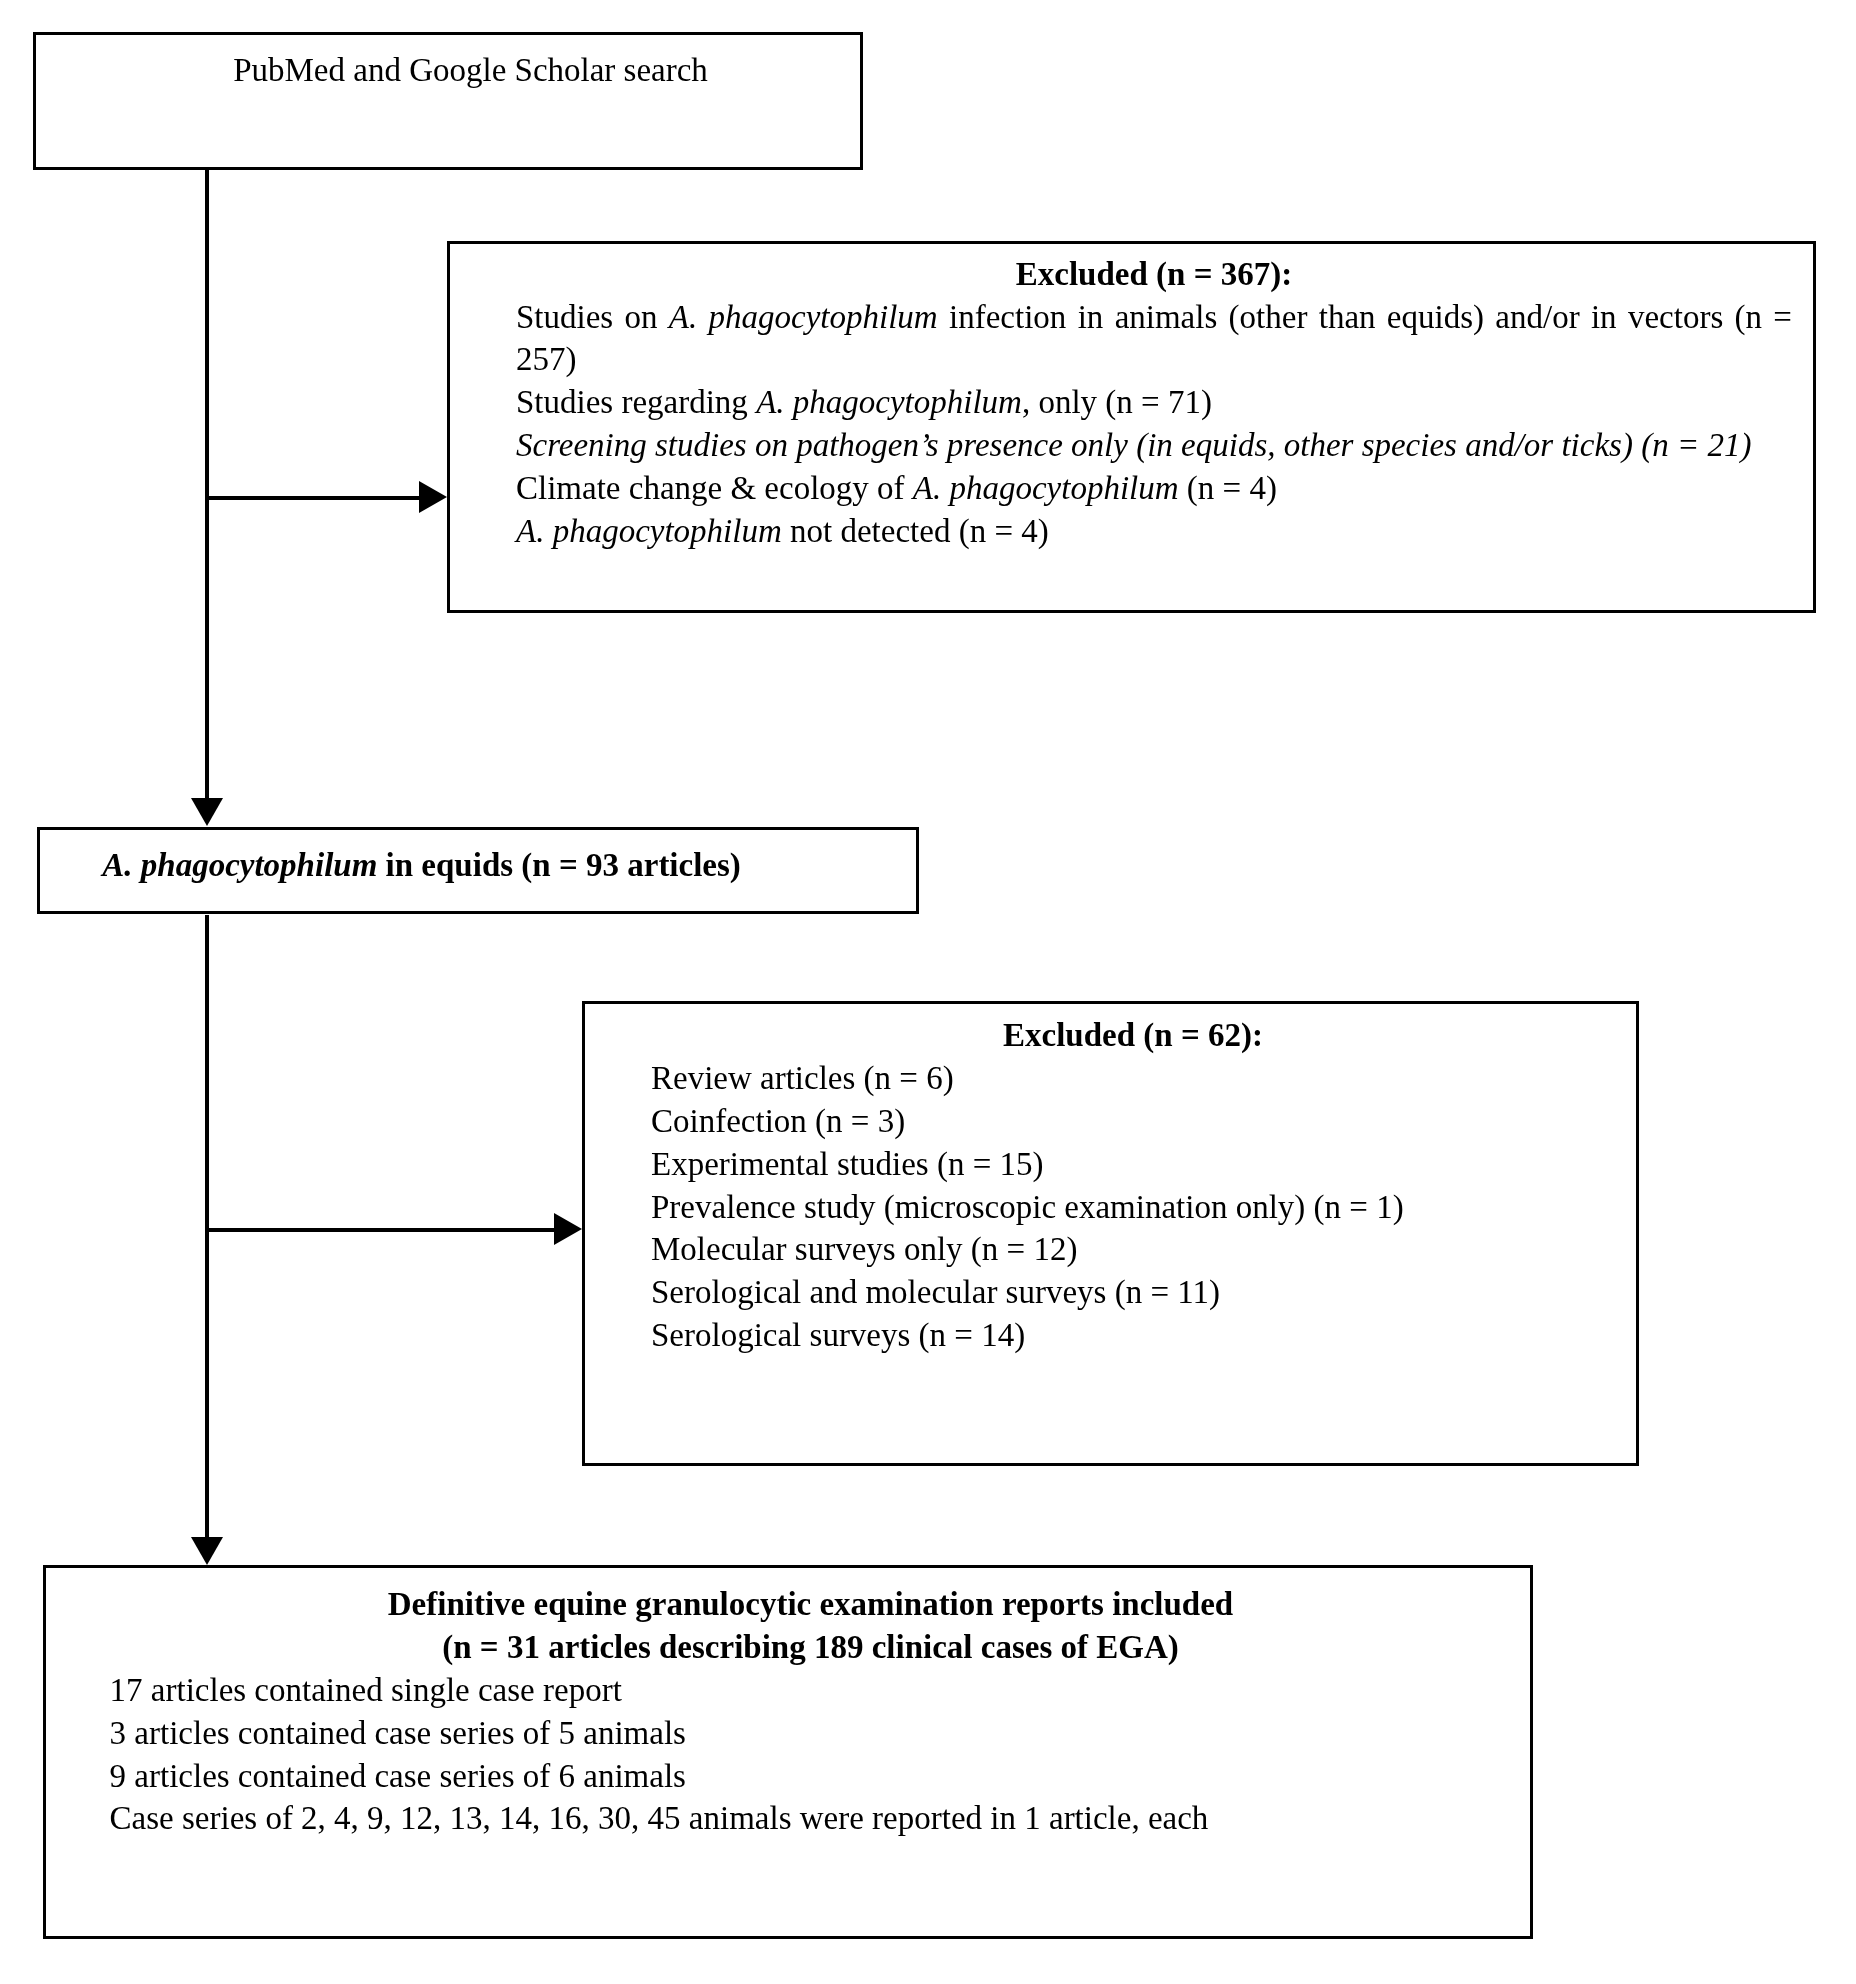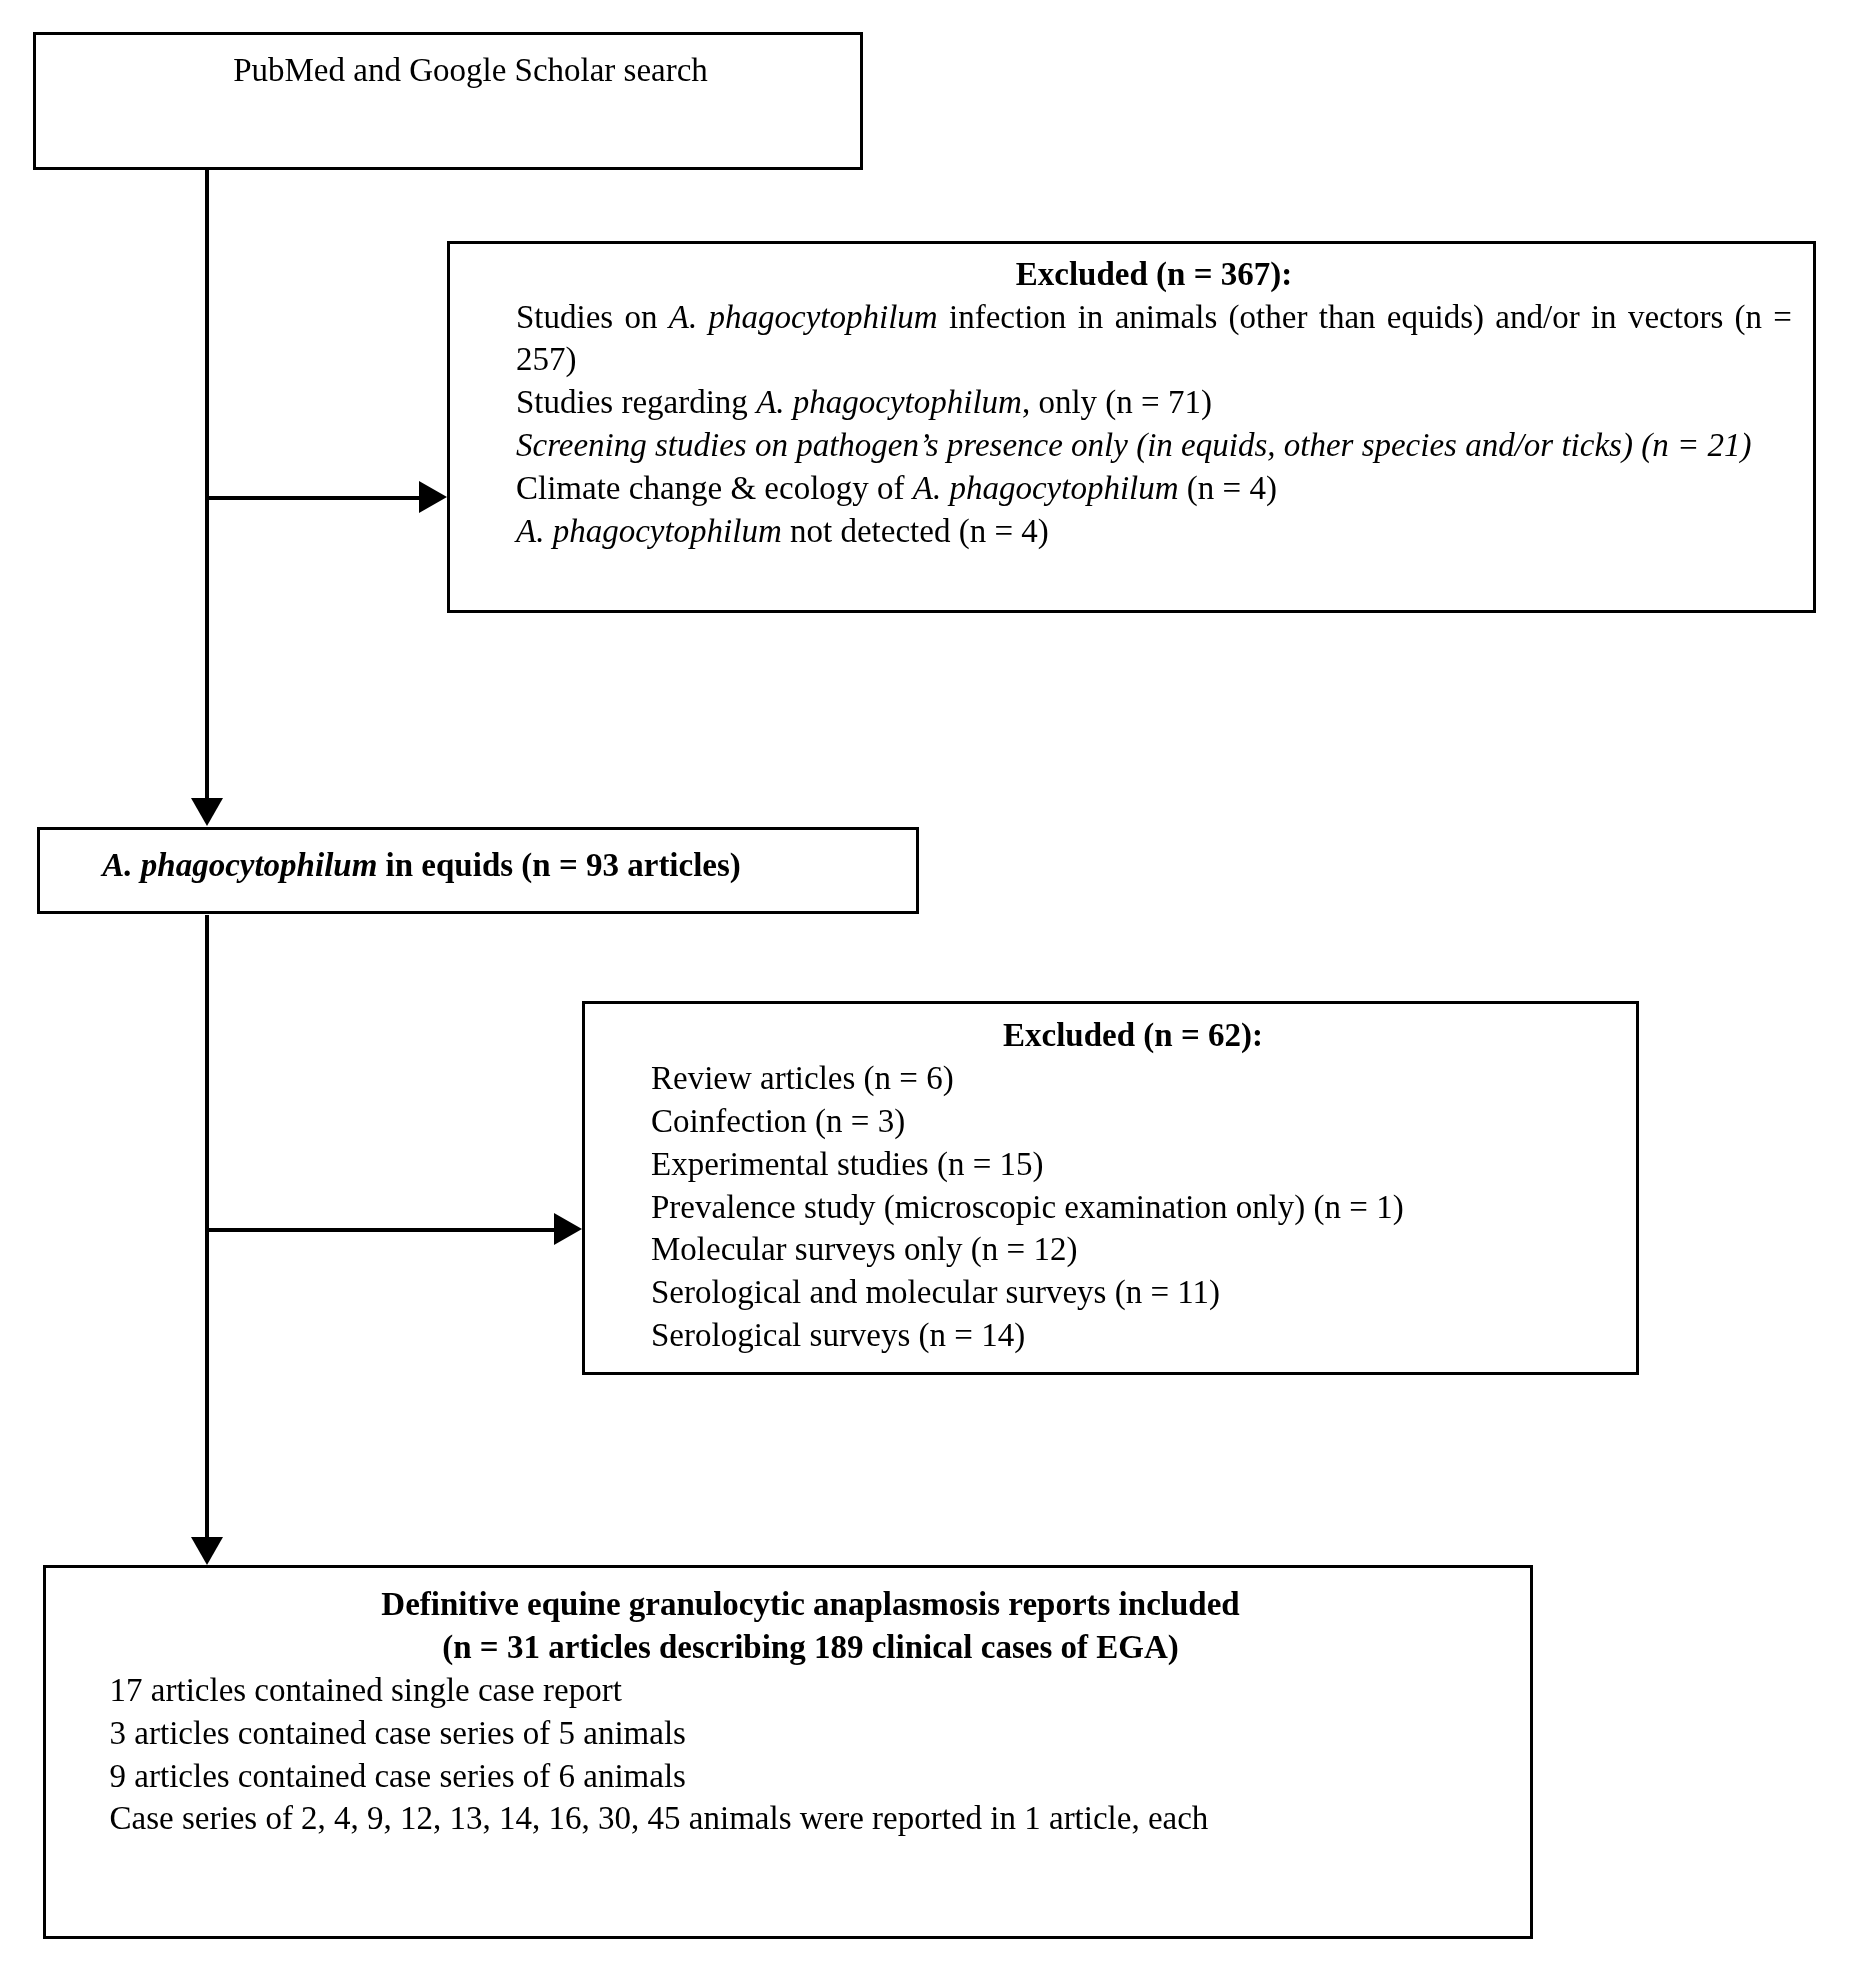--- a/index.html
+++ b/index.html
@@ -123,36 +123,36 @@
       </div>
     </div>
   </div>
 
   <div class="vline" style="left:205px; top:915px; height:624px;"></div>
   <div class="arrow-down" style="left:191px; top:1537px;"></div>
 
   <div class="hline" style="left:208px; top:1228px; width:353px;"></div>
   <div class="arrow-right" style="left:554px; top:1213px;"></div>
 
-  <div class="fc-box" style="left:582px; top:1001px; width:1057px; height:374px;">
+  <div class="fc-box" style="left:582px; top:1001px; width:1057px; height:465px;">
     <div class="fc-inner" style="padding:10px 21px 0 21px;">
       <div class="line ctr bold">Excluded (n = 62):</div>
       <div class="line">Review articles (n = 6)</div>
       <div class="line">Coinfection (n = 3)</div>
       <div class="line">Experimental studies (n = 15)</div>
       <div class="line">Prevalence study (microscopic examination only) (n = 1)</div>
       <div class="line">Molecular surveys only (n = 12)</div>
       <div class="line">Serological and molecular surveys (n = 11)</div>
       <div class="line">Serological surveys (n = 14)</div>
     </div>
   </div>
 
   <div class="fc-box" style="left:43px; top:1565px; width:1490px; height:374px;">
     <div class="fc-inner" style="padding:15px 18.6px 0 18.6px;">
-      <div class="line ctr bold">Definitive equine granulocytic anaplasmosis reports included</div>
+      <div class="line ctr bold">Definitive equine granulocytic examination reports included</div>
       <div class="line ctr bold">(n = 31 articles describing 189 clinical cases of EGA)</div>
       <div class="line">17 articles contained single case report</div>
       <div class="line">3 articles contained case series of 5 animals</div>
       <div class="line">9 articles contained case series of 6 animals</div>
       <div class="line">Case series of 2, 4, 9, 12, 13, 14, 16, 30, 45 animals were reported in 1 article, each</div>
     </div>
   </div>
 
 </div>
 

